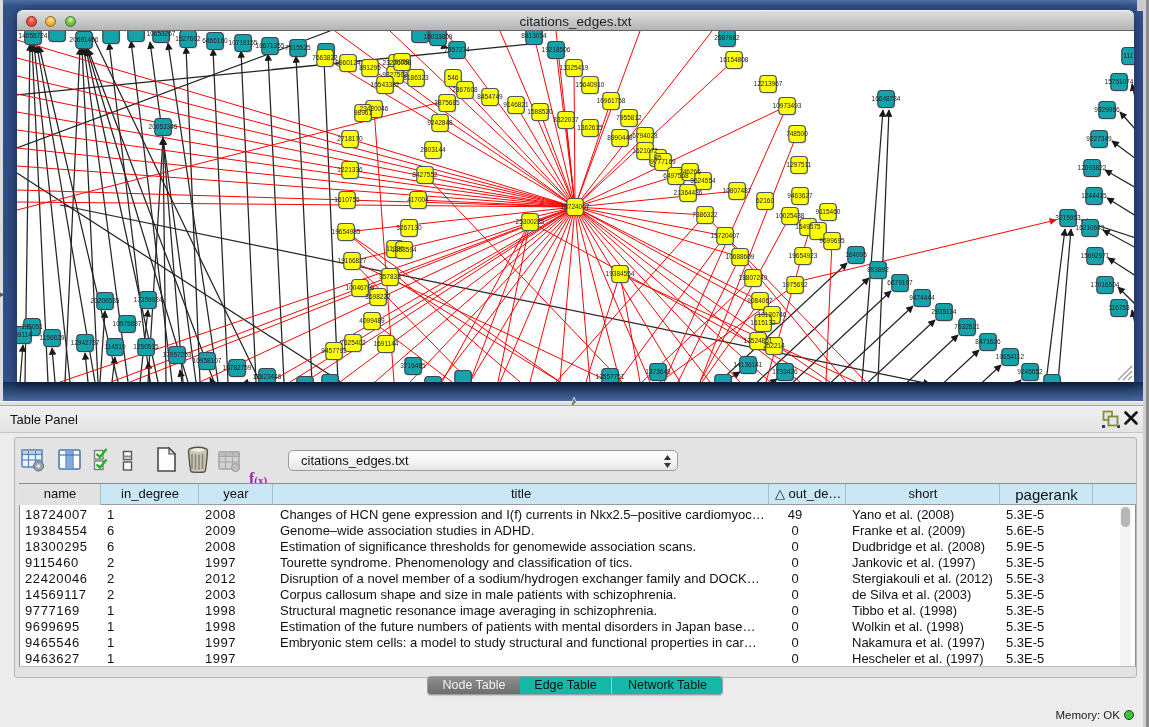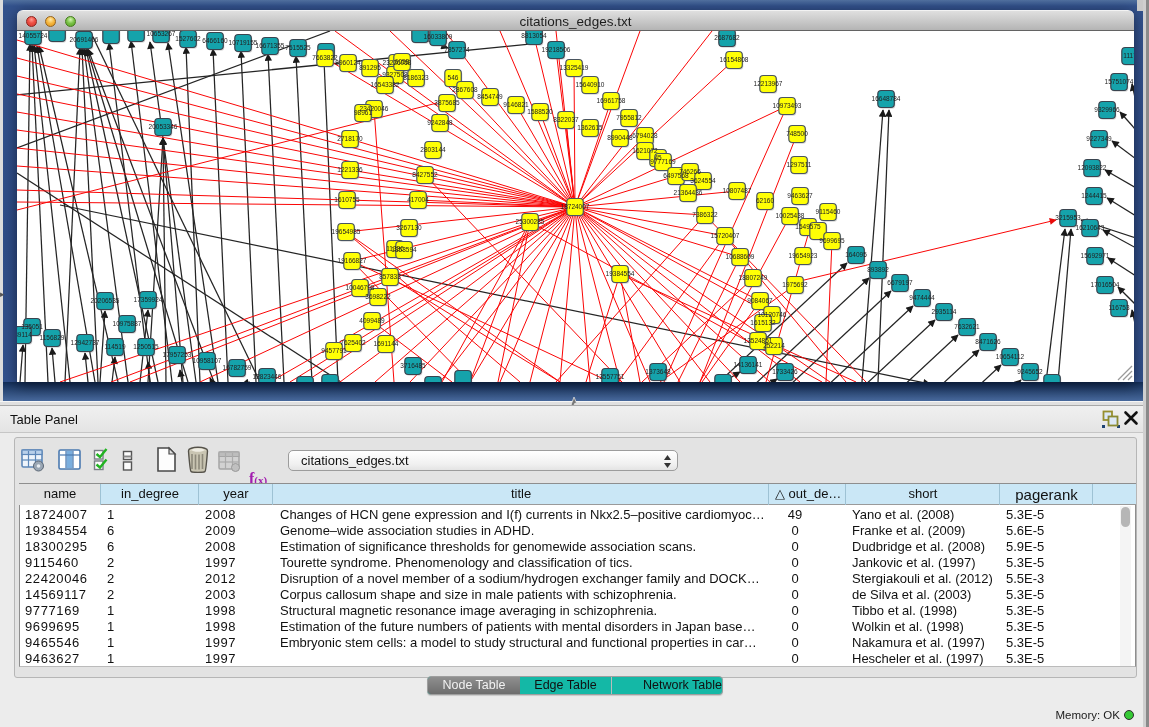--- a/index.html
+++ b/index.html
@@ -795,20 +795,20 @@
     <div style="height:16px;line-height:16px;overflow:hidden;white-space:nowrap">5.3E-5</div>
     <div style="height:16px;line-height:16px;overflow:hidden;white-space:nowrap">5.3E-5</div>
   </div>
 
 <div class="abs" style="left:1120px;top:506px;width:11px;height:160px;background:#f4f4f4"></div>
 <div class="abs" style="left:1121px;top:507px;width:9px;height:20px;background:#b6b6b6;border-radius:5px"></div>
 
 <div class="abs" style="left:427px;top:676px;width:296px;height:19px;border:1px solid #9e9e9e;border-radius:4px;background:#14b8a6;box-shadow:0 1px 1px rgba(0,0,0,0.15)">
  <div class="abs" style="left:0;top:0;width:92px;height:17px;background:linear-gradient(#8f8f8f,#6d6d6d);border-radius:3px 0 0 3px;color:#f2f2f2;font-size:12.5px;text-align:center;line-height:17px">Node Table</div>
  <div class="abs" style="left:92px;top:0;width:92px;height:17px;border-right:1px solid #bbb;color:#111;font-size:12.5px;text-align:center;line-height:17px">Edge Table</div>
- <div class="abs" style="left:185px;top:0;width:109px;height:17px;color:#111;font-size:12.5px;text-align:right;line-height:17px">Network Table</div>
+ <div class="abs" style="left:185px;top:0;width:109px;height:17px;color:#111;font-size:12.5px;text-align:center;line-height:17px">Network Table</div>
 </div>
 
 <div class="abs" style="left:1040px;top:709px;width:80px;text-align:right;font-size:11.5px;color:#1c1c1c">Memory: OK</div>
 <div class="abs" style="left:1124px;top:710px;width:10px;height:10px;border-radius:50%;background:#35c935;border:1.5px solid #2d2d2d"></div>
 
 <div class="abs" style="left:1137px;top:0;width:6px;height:11px;background:#c9c9c9"></div>
 <div class="abs" style="left:1143px;top:0;width:3px;height:727px;background:#cfcfcf"></div>
 <div class="abs" style="left:1146px;top:0;width:3px;height:727px;background:#8a8a8a"></div>
 </body></html>

